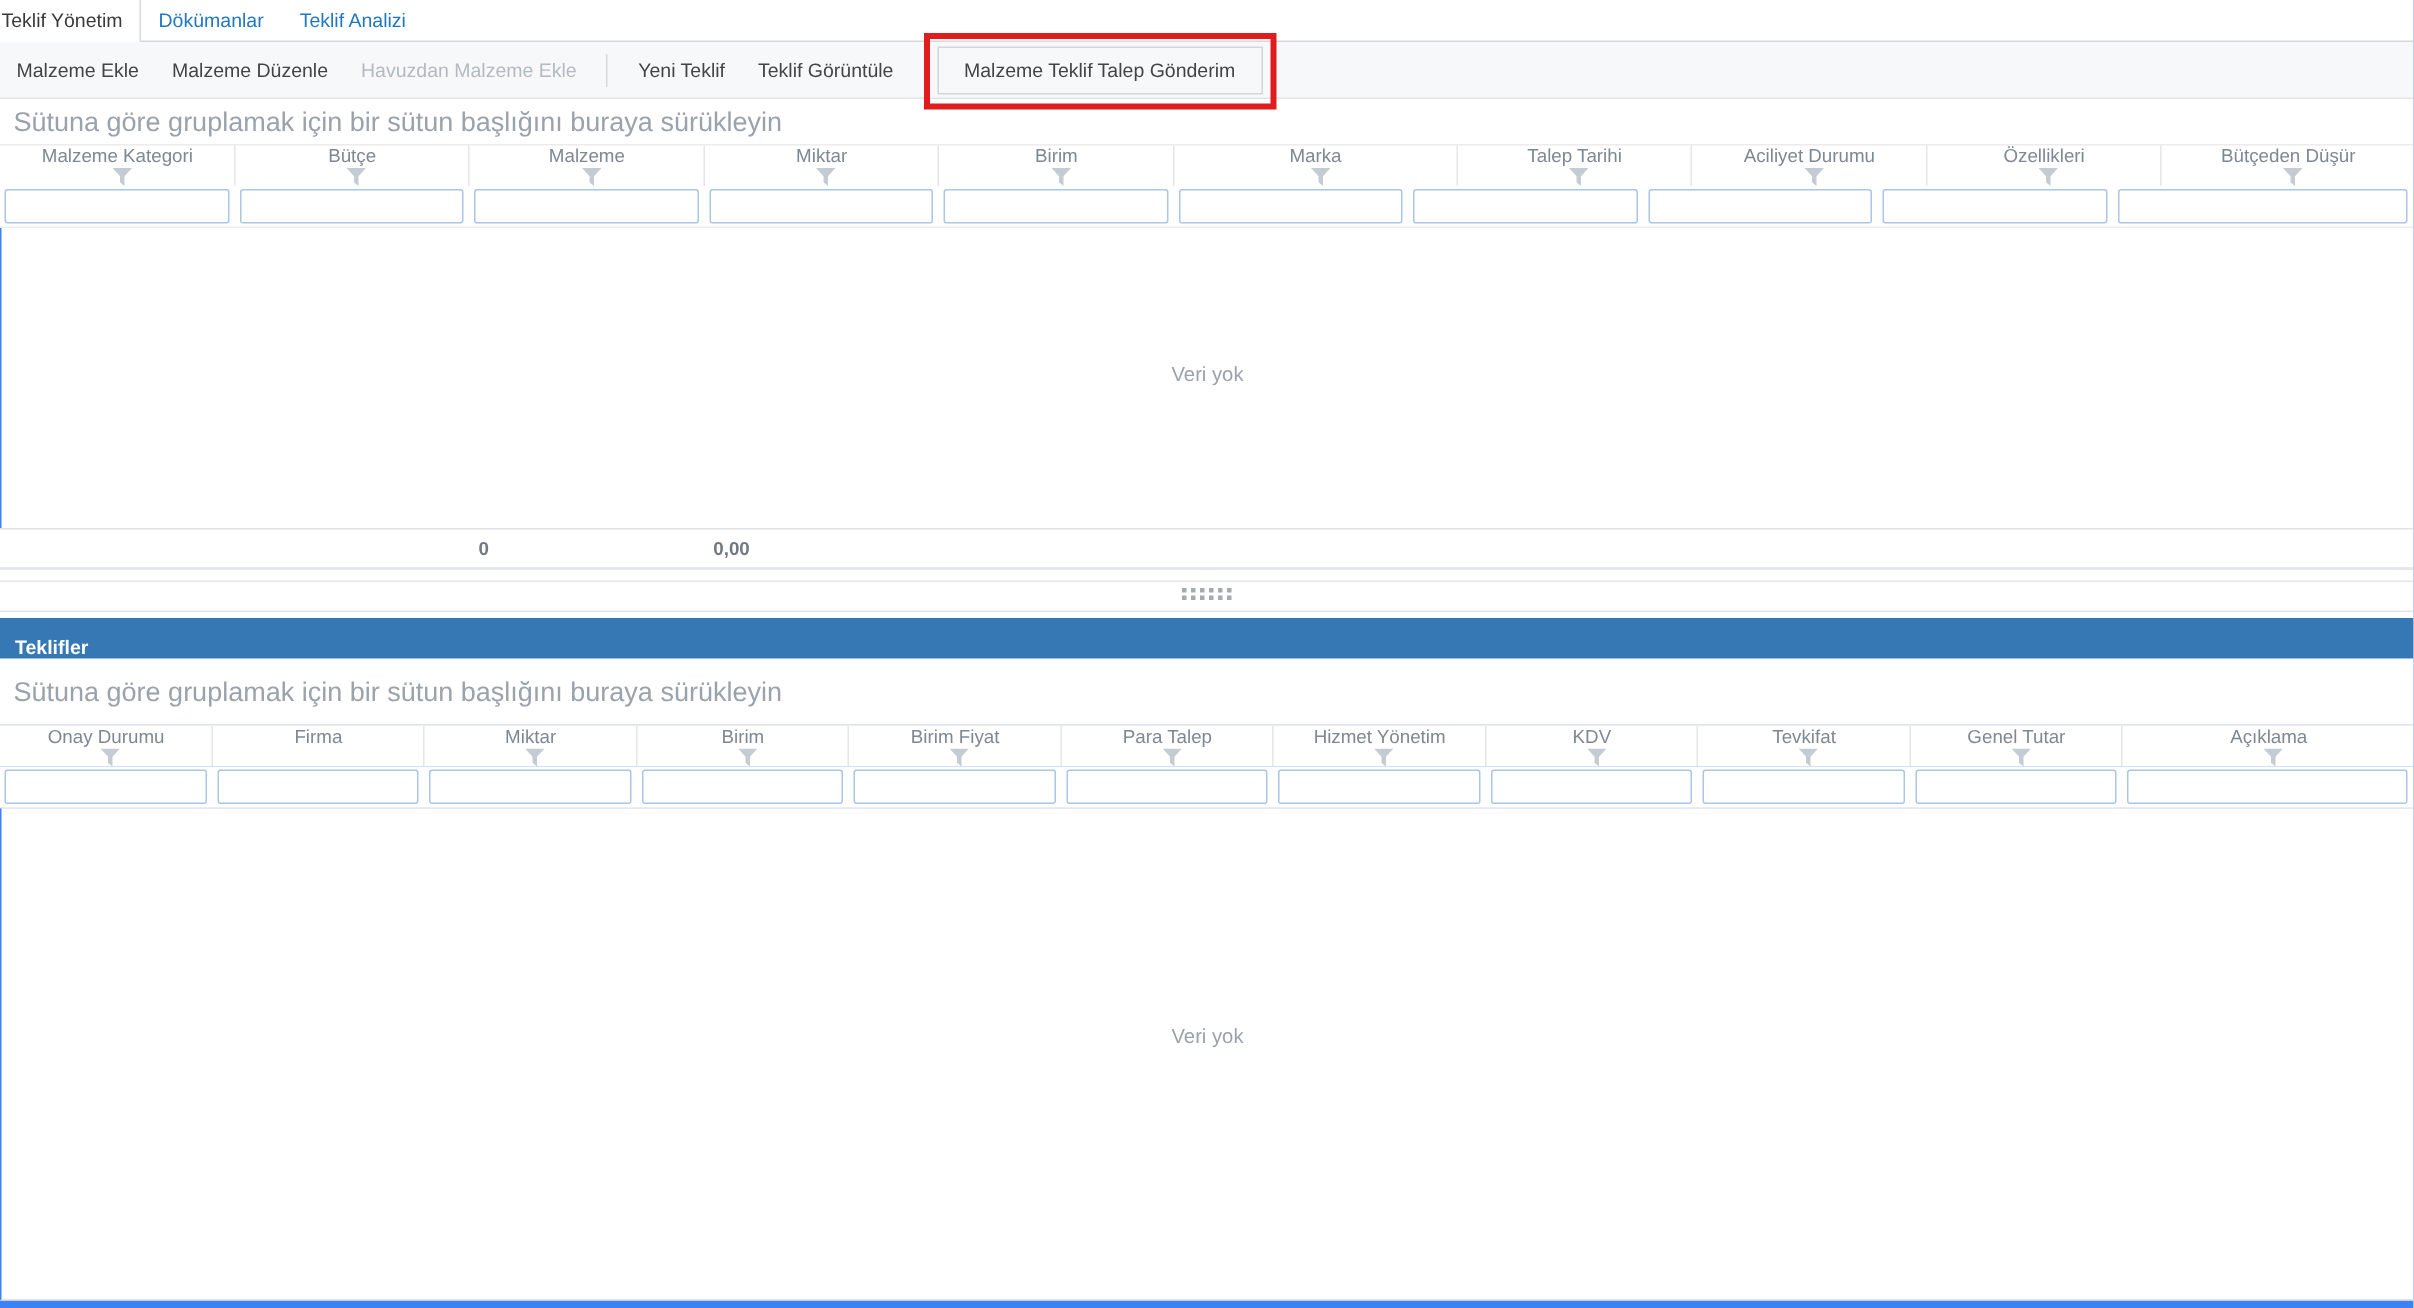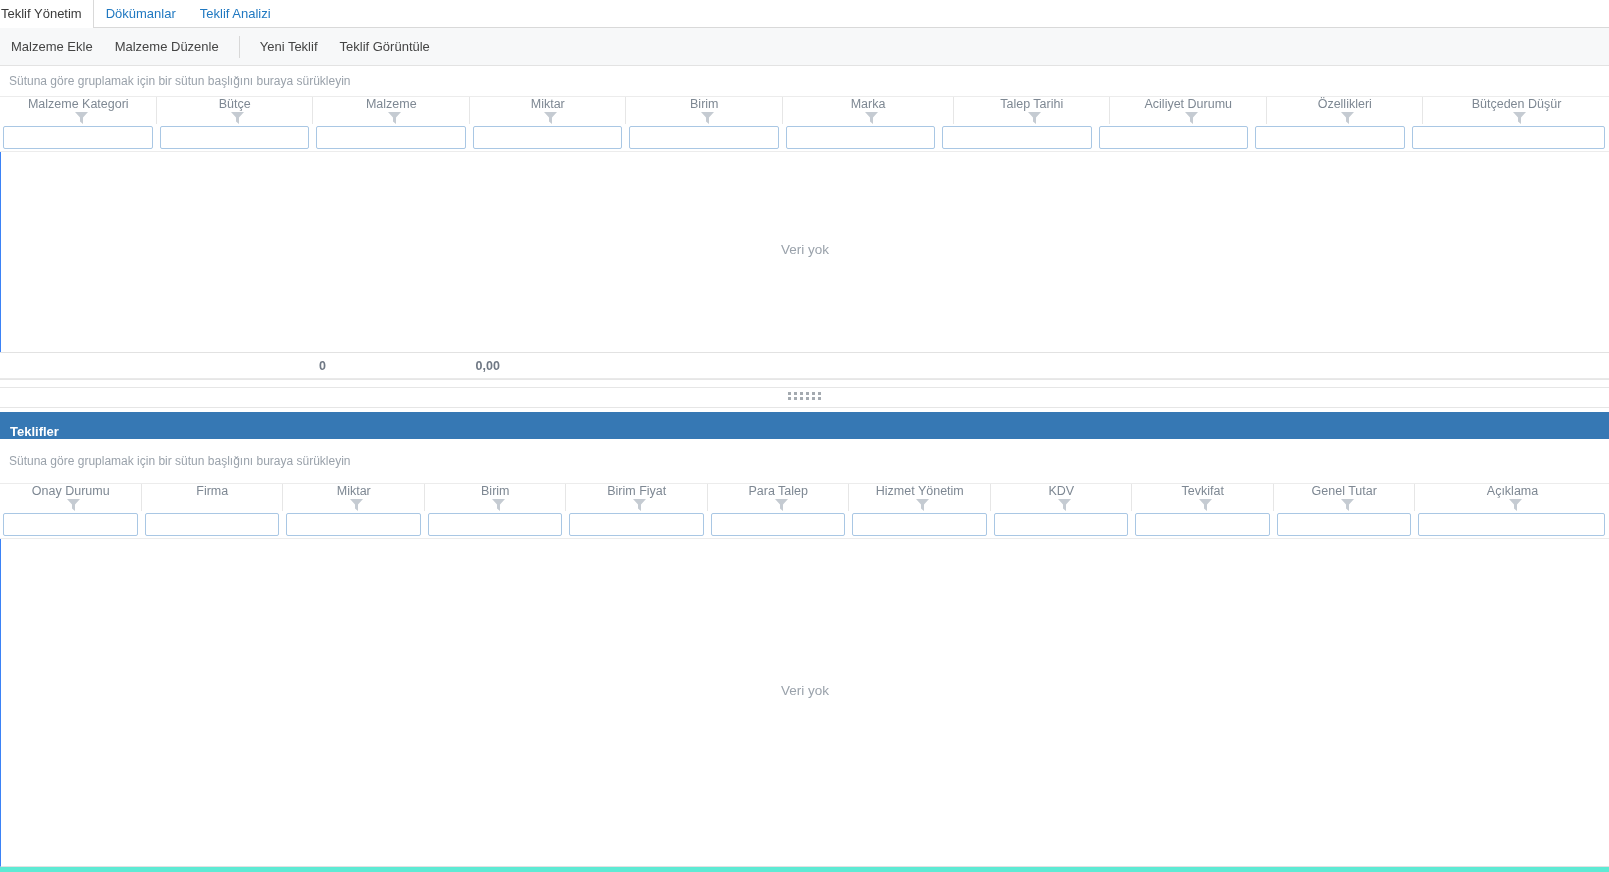--- a/index.html
+++ b/index.html
@@ -1,34 +1,34 @@
 <!DOCTYPE html>
 <html style="--accent-blue: #3678b4; --link-blue: #1f78c1; --annot-red: #e11c1c;"><head>
 <meta charset="utf-8">
 <style>
   * { margin:0; padding:0; box-sizing:border-box; }
   html,body { background:#fff; }
   body { font-family:"Liberation Sans", sans-serif; }
-  .app { position:relative; width:1609px; height:872px; background:#5eead4; overflow:hidden; }
+  .app { position:relative; width:1609px; height:872px; background:#3b82f6; overflow:hidden; }
 
   
   .tabbar { height:28px; border-bottom:1px solid #d9d9d9; display:flex; align-items:stretch; background:#fff; }
   .tab { display:flex; align-items:center; padding:0 12px; font-size:13px; color:var(--link-blue,#1f78c1); cursor:pointer; white-space:nowrap; }
   .tab.active { color:#3a3a3a; background:#fff; border-left:1px solid #d9d9d9; border-right:1px solid #d9d9d9; margin-bottom:-1px; margin-left:-6px; padding:0 11px 1px 6px; }
 
   
   .toolbar { position:relative; height:38px; background:#f7f8f9; border-bottom:1px solid #e3e3e3; display:flex; align-items:center; padding-left:0; font-size:13px; color:#444; }
   .tbtn { display:flex; align-items:center; padding:0 11px; height:100%; white-space:nowrap; cursor:pointer; }
   .tbtn.disabled { color:#b4bac1; cursor:default; }
   .tsep { width:1px; height:22px; background:#d8d8d8; margin:0 9px; }
   .tbtn.framed { position:relative; height:32px; border:1px solid #d5d5d5; background:#f7f8f9; padding:0 17px; margin-left:18px; }
   .red-annot { position:absolute; left:-10px; top:-10px; right:-10px; bottom:-11px; border:4px solid var(--annot-red,#e11c1c); pointer-events:none; }
 
   
-  .group-panel { height:30px; display:flex; align-items:center; padding-left:9px; font-size:12px; color:#9aa2ab; background:#fff; white-space:nowrap; }
+  .group-panel { height:30px; display:flex; align-items:center; padding-left:9px; font-size:18px; color:#9aa2ab; background:#fff; white-space:nowrap; }
   .hrow { display:flex; height:28px; border-top:1px solid #ececec; background:#fff; }
   .hcell { display:flex; align-items:center; justify-content:space-between; padding:0 8px 0 9px; border-right:1px solid #e6e6e6; font-size:12.5px; color:#7e8893; white-space:nowrap; overflow:hidden; cursor:pointer;flex-direction:column; }
   .hcell.last { border-right:none; }
   .funnel path { fill:#c5cbd2; }
   .funnel { flex:none; margin-left:6px; cursor:pointer; }
   .frow { display:flex; height:28px; border-bottom:1px solid #ececec; background:#fff; align-items:center; }
   .fcell { height:100%; padding:2px 4px 2px 3px; }
   .fbox { height:23px; width:100%; border:1px solid #a9c7e4; border-radius:2px; background:#fff; cursor:text; }
   .gbody { position:relative; background:#fff; border-left:1px solid #3b82f6; }
   .veri-yok { position:absolute; left:0; right:0; top:45%; text-align:center; font-size:13.5px; color:#9aa2ab; }
@@ -56,23 +56,28 @@
 
   <div class="tabbar">
     <div class="tab active">Teklif Yönetim</div>
     <div class="tab">Dökümanlar</div>
     <div class="tab">Teklif Analizi</div>
   </div>
 
   <div class="toolbar">
     <div class="tbtn">Malzeme Ekle</div>
     <div class="tbtn">Malzeme Düzenle</div>
+    <div class="tbtn disabled">Havuzdan Malzeme Ekle</div>
     <div class="tsep"></div>
     <div class="tbtn">Yeni Teklif</div>
     <div class="tbtn">Teklif Görüntüle</div>
+    <div class="tbtn framed">
+      <span>Malzeme Teklif Talep Gönderim</span>
+      <div class="red-annot"></div>
+    </div>
   </div>
 
   <div>
     <div class="group-panel">Sütuna göre gruplamak için bir sütun başlığını buraya sürükleyin</div>
     <div class="hrow">
         <div class="hcell" style="width: 156.5px;">
           <span>Malzeme Kategori</span>
           <svg class="funnel" width="13" height="12" viewBox="0 0 13 12">
             <path d="M0 0 H13 L8 5.5 V12 L5 9.5 V5.5 Z"></path>
           </svg>
@@ -94,21 +99,21 @@
           <svg class="funnel" width="13" height="12" viewBox="0 0 13 12">
             <path d="M0 0 H13 L8 5.5 V12 L5 9.5 V5.5 Z"></path>
           </svg>
         </div>
         <div class="hcell" style="width: 156.5px;">
           <span>Birim</span>
           <svg class="funnel" width="13" height="12" viewBox="0 0 13 12">
             <path d="M0 0 H13 L8 5.5 V12 L5 9.5 V5.5 Z"></path>
           </svg>
         </div>
-        <div class="hcell" style="width: 171px;">
+        <div class="hcell" style="width: 189px;">
           <span>Marka</span>
           <svg class="funnel" width="13" height="12" viewBox="0 0 13 12">
             <path d="M0 0 H13 L8 5.5 V12 L5 9.5 V5.5 Z"></path>
           </svg>
         </div>
         <div class="hcell" style="width: 156.5px;">
           <span>Talep Tarihi</span>
           <svg class="funnel" width="13" height="12" viewBox="0 0 13 12">
             <path d="M0 0 H13 L8 5.5 V12 L5 9.5 V5.5 Z"></path>
           </svg>

